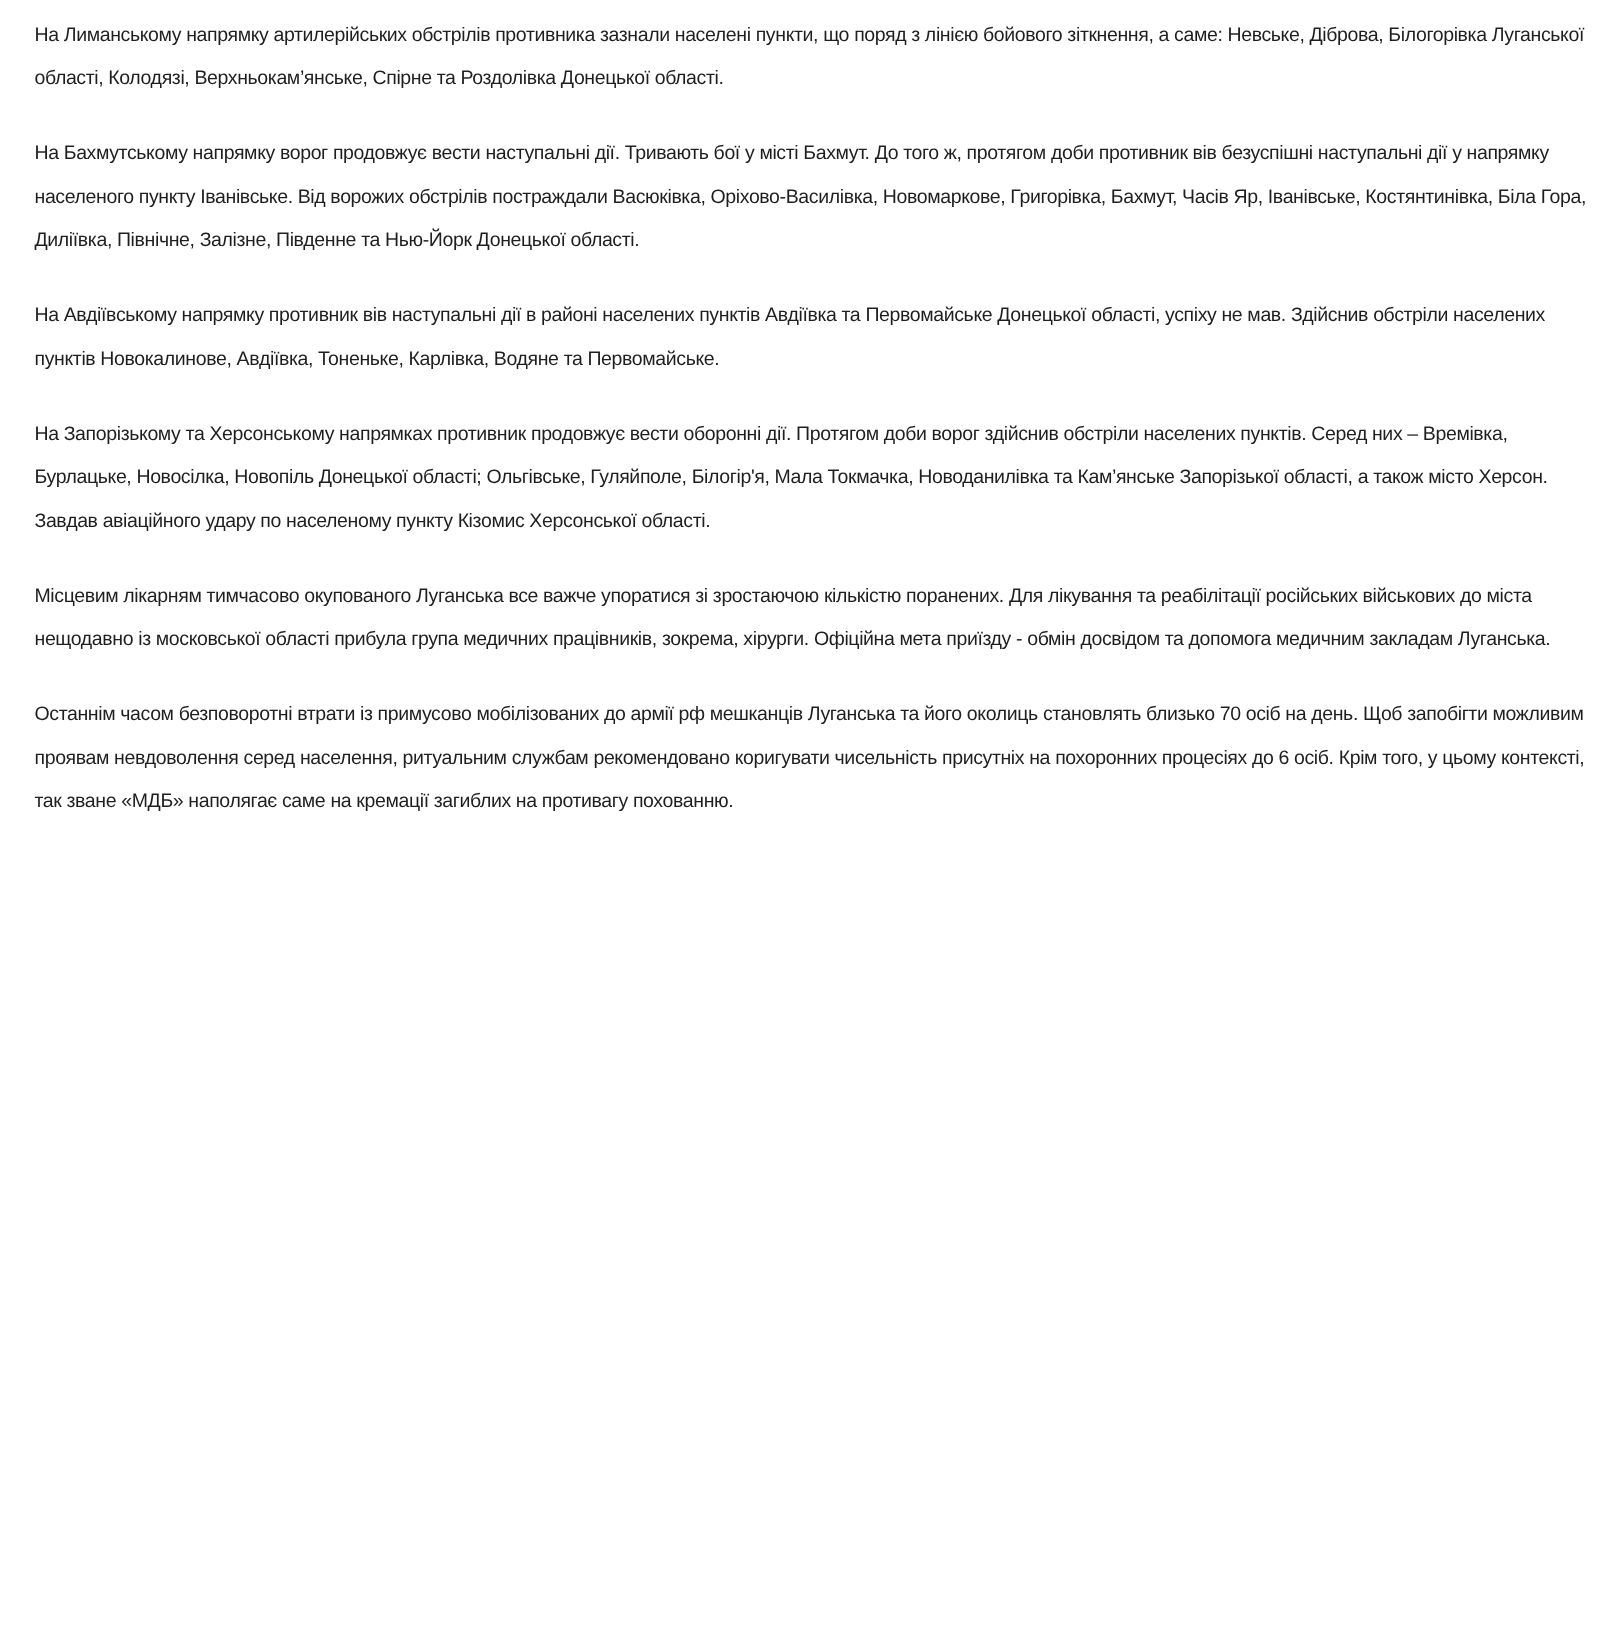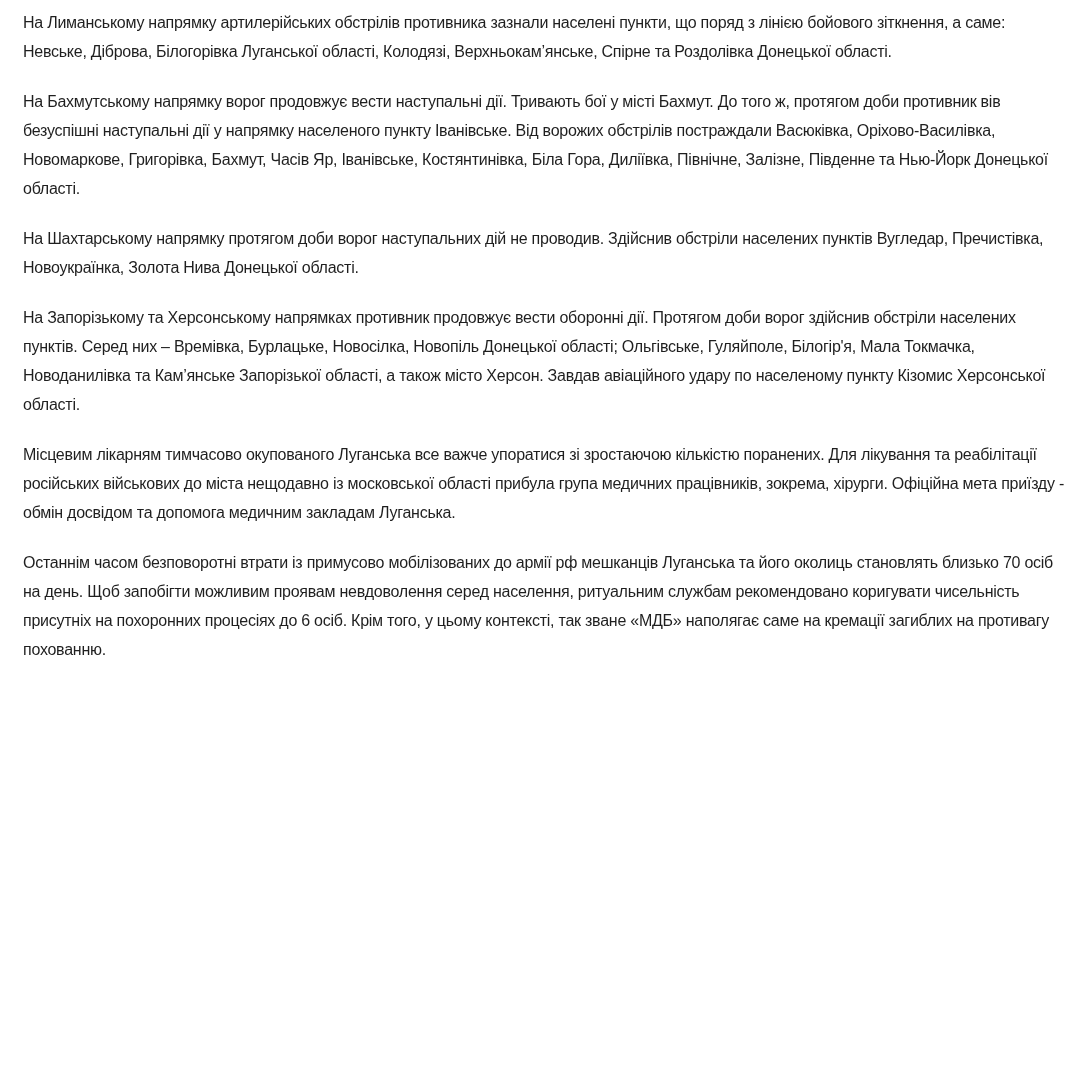--- a/index.html
+++ b/index.html
@@ -11,37 +11,37 @@
     width: 1082px;
     height: 1088px;
     box-sizing: border-box;
     background: #ffffff;
     overflow: hidden;
   }
   .report {
     box-sizing: border-box;
     padding: 8px 18px 0 23px;
     font-family: "Liberation Sans", "DejaVu Sans", sans-serif;
-    font-size: 16px;
+    font-size: 13px;
     line-height: 29px;
     font-weight: 400;
     letter-spacing: -0.25px;
     color: #1f1f1f;
     text-align: left;
   }
   .report p {
     margin: 0 0 21px 0;
     padding: 0;
   }
 </style>
 </head>
 <body>
 
 <div class="page">
   <div class="report">
     <p>На Лиманському напрямку артилерійських обстрілів противника зазнали населені пункти, що поряд з лінією бойового зіткнення, а саме: Невське, Діброва, Білогорівка Луганської області, Колодязі, Верхньокам’янське, Спірне та Роздолівка Донецької області.</p>
     <p>На Бахмутському напрямку ворог продовжує вести наступальні дії. Тривають бої у місті Бахмут. До того ж, протягом доби противник вів безуспішні наступальні дії у напрямку населеного пункту Іванівське. Від ворожих обстрілів постраждали Васюківка, Оріхово-Василівка, Новомаркове, Григорівка, Бахмут, Часів Яр, Іванівське, Костянтинівка, Біла Гора, Диліївка, Північне, Залізне, Південне та Нью-Йорк Донецької області.</p>
-    <p>На Шахтарському напрямку протягом доби ворог наступальних дій не проводив. Здійснив обстріли населених пунктів Вугледар, Пречистівка, Новоукраїнка, Золота Нива Донецької області.</p>
+    <p>На Авдіївському напрямку противник вів наступальні дії в районі населених пунктів Авдіївка та Первомайське Донецької області, успіху не мав. Здійснив обстріли населених пунктів Новокалинове, Авдіївка, Тоненьке, Карлівка, Водяне та Первомайське.</p>
     <p>На Запорізькому та Херсонському напрямках противник продовжує вести оборонні дії. Протягом доби ворог здійснив обстріли населених пунктів. Серед них – Времівка, Бурлацьке, Новосілка, Новопіль Донецької області; Ольгівське, Гуляйполе, Білогір'я, Мала Токмачка, Новоданилівка та Кам’янське Запорізької області, а також місто Херсон. Завдав авіаційного удару по населеному пункту Кізомис Херсонської області.</p>
     <p>Місцевим лікарням тимчасово окупованого Луганська все важче упоратися зі зростаючою кількістю поранених. Для лікування та реабілітації російських військових до міста нещодавно із московської області прибула група медичних працівників, зокрема, хірурги. Офіційна мета приїзду - обмін досвідом та допомога медичним закладам Луганська.</p>
     <p>Останнім часом безповоротні втрати із примусово мобілізованих до армії рф мешканців Луганська та його околиць становлять близько 70 осіб на день. Щоб запобігти можливим проявам невдоволення серед населення, ритуальним службам рекомендовано коригувати чисельність присутніх на похоронних процесіях до 6 осіб. Крім того, у цьому контексті, так зване «МДБ» наполягає саме на кремації загиблих на противагу похованню.</p>
   </div>
 </div>
 
 </body></html>

